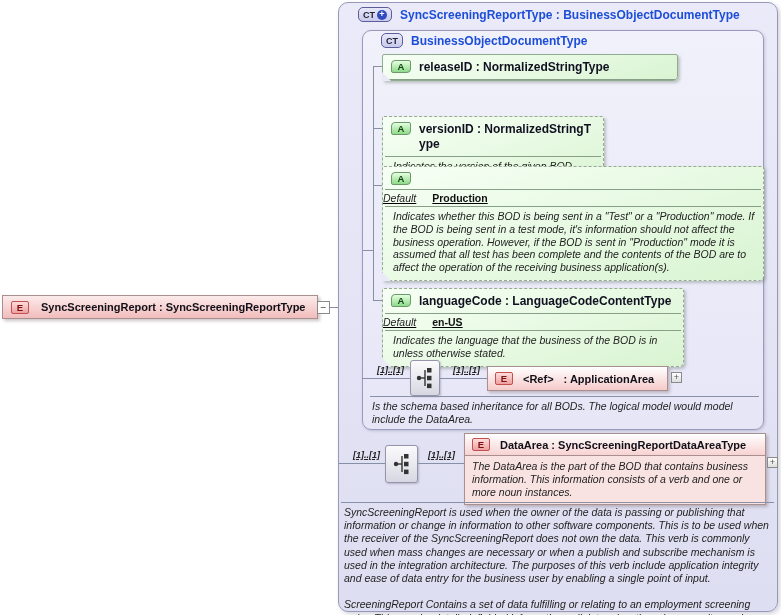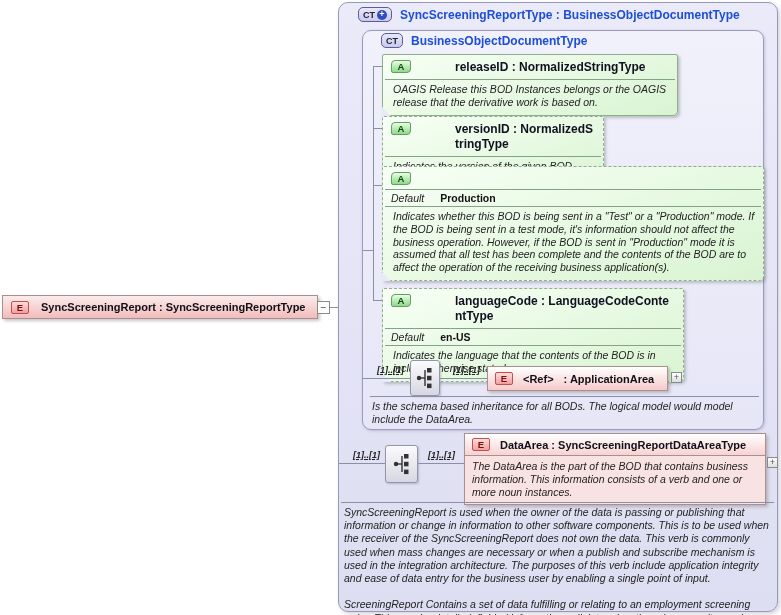--- a/index.html
+++ b/index.html
@@ -35,24 +35,24 @@
     background:linear-gradient(180deg,#ffdcdc,#ee9f9f); border:1px solid #c25050; border-radius:2px; }
 
   
   .attr-box { position:absolute; background:linear-gradient(160deg,#f7fff5 0%, #d9f4d2 100%);
     border:1px solid #8fae8f; border-radius:2px 2px 5px 2px;
     box-shadow:2px 2px 3px rgba(90,110,90,.35); }
   .attr-box.dashed { border-style:dashed; border-color:#9aa89a; }
   .attr-box::after { content:""; position:absolute; left:-1px; bottom:-1px;
     border-left:9px solid #e9e9f8; border-top:9px solid transparent; }
   .attr-head { display:flex; align-items:flex-start; gap:8px; padding:5px 8px 4px 8px; }
-  .attr-title { font-size:12px; font-weight:bold; color:#101020; line-height:1.25; word-break:break-all;margin-left:36px; }
+  .attr-title { font-size:12px; font-weight:bold; color:#101020; line-height:1.25; word-break:break-all; }
   .attr-title.center { flex:1; text-align:center; }
   .attr-div { border-top:1px solid #88a088; margin:0 2px; }
-  .attr-default { display:flex; align-items:center; gap:16px; padding:2px 8px; }
+  .attr-default { display:flex; align-items:center; gap:16px; padding:2px 0;text-decoration:underline; }
   .attr-default .dlabel { font-size:10.5px; font-style:italic; color:#222; }
   .attr-default .dvalue { font-size:10.5px; font-weight:bold; color:#111; }
   .attr-doc { padding:3px 8px 6px 10px; font-size:10.5px; font-style:italic; color:#222; line-height:1.22; }
 
   
   .el-box { position:absolute; border:1px solid #a89090; box-shadow:2px 2px 3px rgba(110,90,90,.35); }
   .el-head { display:flex; align-items:center; gap:10px; padding:4px 8px; }
   .el-title { font-size:11px; font-weight:bold; color:#101018; white-space:nowrap; }
   .root-el { left:2px; top:295px; width:316px; height:24px;
     background:linear-gradient(180deg,#fcebeb,#f2bcbc); display:flex; align-items:center; gap:12px; padding:0 8px; }
@@ -117,21 +117,20 @@
   <div class="line" style="left:373px; top:185px; width:9px; height:1px;"></div>
   <div class="line" style="left:373px; top:300px; width:9px; height:1px;"></div>
   <div class="line" style="left:363px; top:250px; width:10px; height:1px;"></div>
 
   <div class="attr-box" style="left:382px; top:54px; width:296px;">
     <div class="attr-head">
       <span class="badge badge-a">A</span>
       <span class="attr-title">releaseID : NormalizedStringType</span>
     </div>
     <div class="attr-div"></div>
-    <div class="attr-doc">OAGIS Release this BOD Instances belongs or the OAGIS release that the derivative work is based on.</div>
   </div>
 
   <div class="attr-box dashed" style="left:382px; top:116px; width:222px;">
     <div class="attr-head">
       <span class="badge badge-a">A</span>
       <span class="attr-title">versionID : NormalizedStringType</span>
     </div>
     <div class="attr-div"></div>
     <div class="attr-doc">Indicates the version of the given BOD definition.</div>
   </div>
@@ -153,21 +152,21 @@
     <div class="attr-head">
       <span class="badge badge-a">A</span>
       <span class="attr-title">languageCode : LanguageCodeContentType</span>
     </div>
     <div class="attr-div"></div>
     <div class="attr-default">
       <span class="dlabel">Default</span>
       <span class="dvalue">en-US</span>
     </div>
     <div class="attr-div"></div>
-    <div class="attr-doc">Indicates the language that the contents of the BOD is in include otherwise stated.</div>
+    <div class="attr-doc">Indicates the language that the business of the BOD is in unless otherwise stated.</div>
   </div>
 
   <div class="line" style="left:362px; top:378px; width:48px; height:1px;"></div>
   <span class="card" style="left:377px; top:365px;">[1]..[1]</span>
   <div class="seq-icon" style="left:410px; top:360px;">
     <svg width="20" height="26" viewBox="0 0 20 26">
       <circle cx="4" cy="13" r="2.2" fill="#333"></circle>
       <line x1="4" y1="13" x2="10" y2="13" stroke="#333" stroke-width="1.4"></line>
       <line x1="10" y1="5" x2="10" y2="21" stroke="#333" stroke-width="1.4"></line>
       <rect x="12" y="3" width="4.5" height="4.5" fill="#333"></rect>

